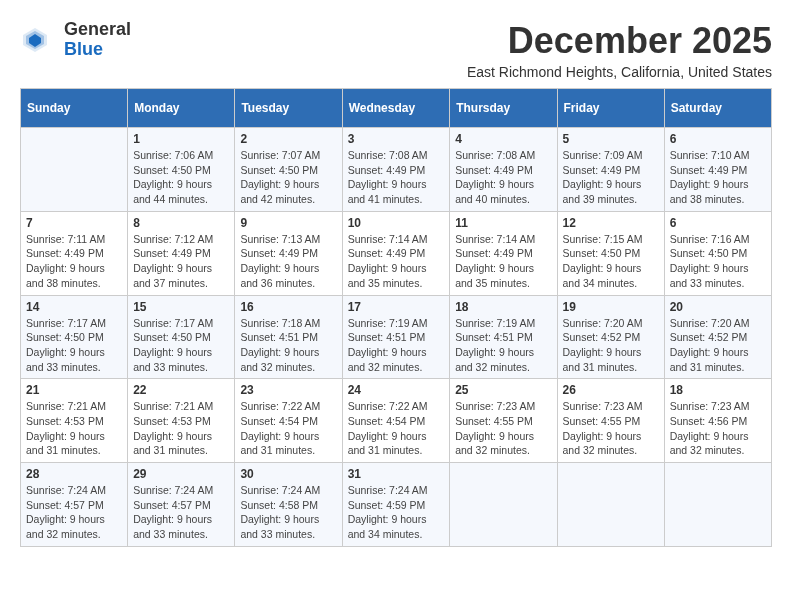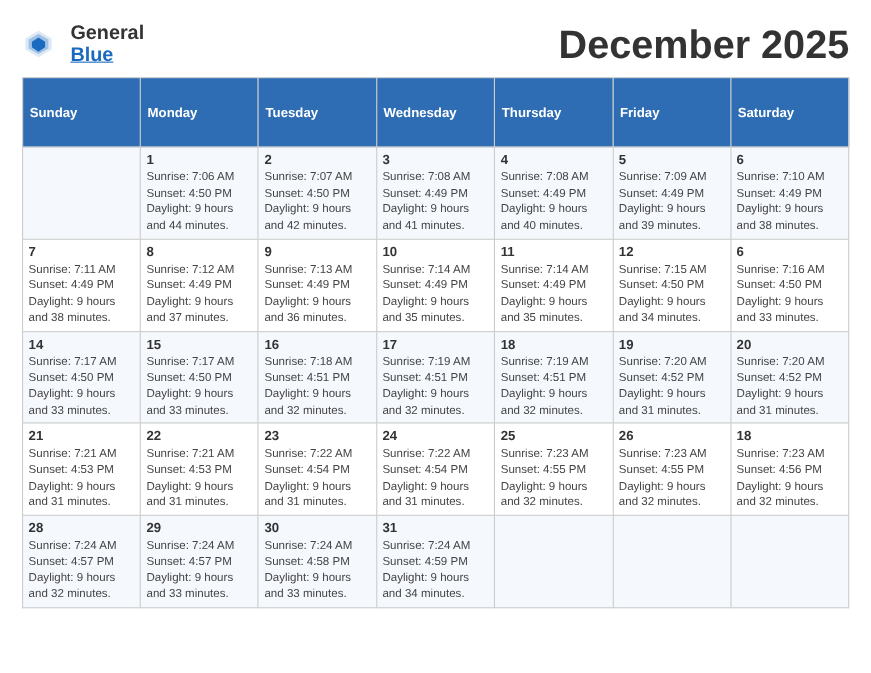--- a/index.html
+++ b/index.html
@@ -20,21 +20,21 @@
       display: flex;
       align-items: center;
       gap: 14px;
     }
     .logo-text {
       font-size: 18px;
       font-weight: bold;
       line-height: 1.1;
     }
     .logo-general { color: #333; }
-    .logo-blue { color: #1a6bbf; text-decoration: underline; }
+    .logo-blue { color: #1a6bbf; }
     .logo-icon {
       width: 30px;
       height: 30px;
     }
     .title-block {
       text-align: right;
     }
     .month-title {
       font-size: 36px;
       font-weight: bold;
@@ -48,21 +48,21 @@
     table {
       width: 100%;
       border-collapse: collapse;
       margin-top: 8px;
       font-size: 11px;
     }
     thead tr th {
       background-color: #2e6db4;
       color: #fff;
       text-align: left;
-      padding: 24px 6px;
+      padding: 12px 6px;
       font-size: 12px;
       font-weight: bold;
       border: 1px solid #ccc;
     }
     tbody tr td {
       border: 1px solid #ccc;
       vertical-align: top;
       padding: 4px 5px;
       height: 80px;
       width: 108px;
@@ -96,20 +96,21 @@
       <polygon points="15,6 24,11 24,19 15,24 6,19 6,11" fill="#1a6bbf" opacity="0.3"></polygon>
       <polygon points="15,9 21,13 21,18 15,22 9,18 9,13" fill="#1a6bbf"></polygon>
     </svg>
     <div class="logo-text">
       <span class="logo-general">General</span><br>
       <span class="logo-blue">Blue</span>
     </div>
   </div>
   <div class="title-block">
     <div class="month-title">December 2025</div>
+    <div class="location">East Richmond Heights, California, United States</div>
   </div>
 </div>
 
 <table>
   <thead>
     <tr>
     <th>Sunday</th>
         <th>Monday</th>
         <th>Tuesday</th>
         <th>Wednesday</th>

